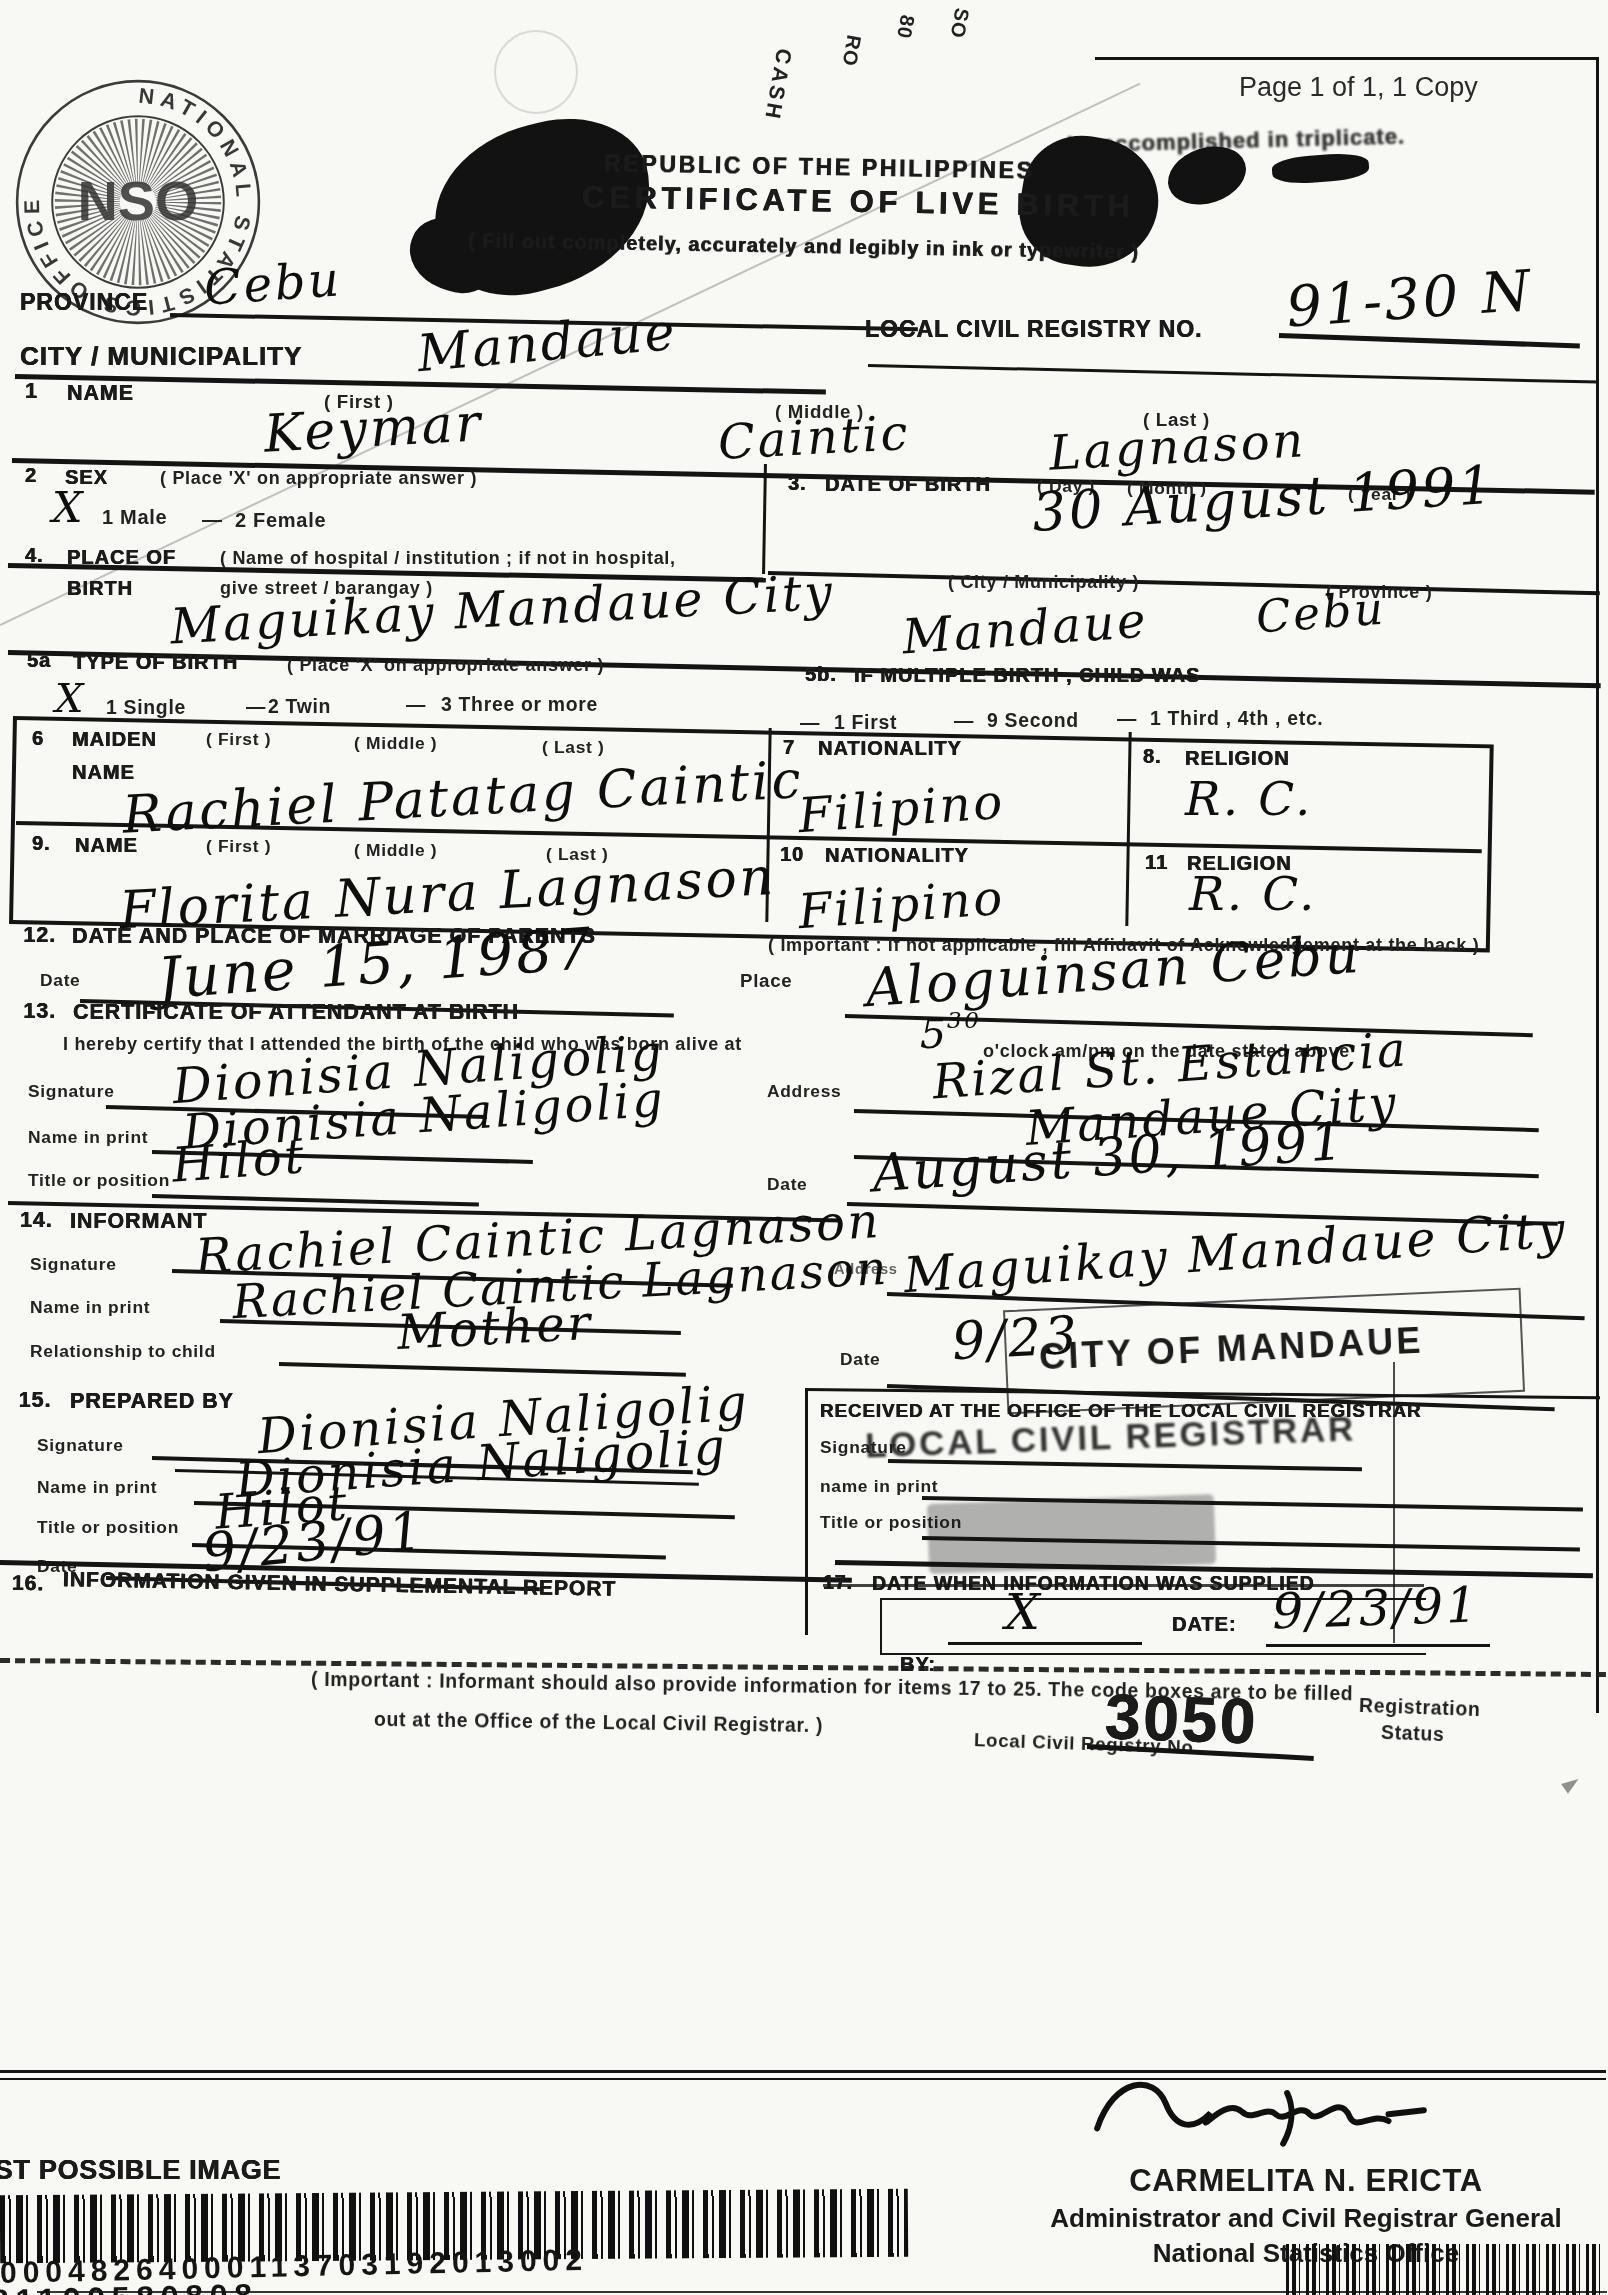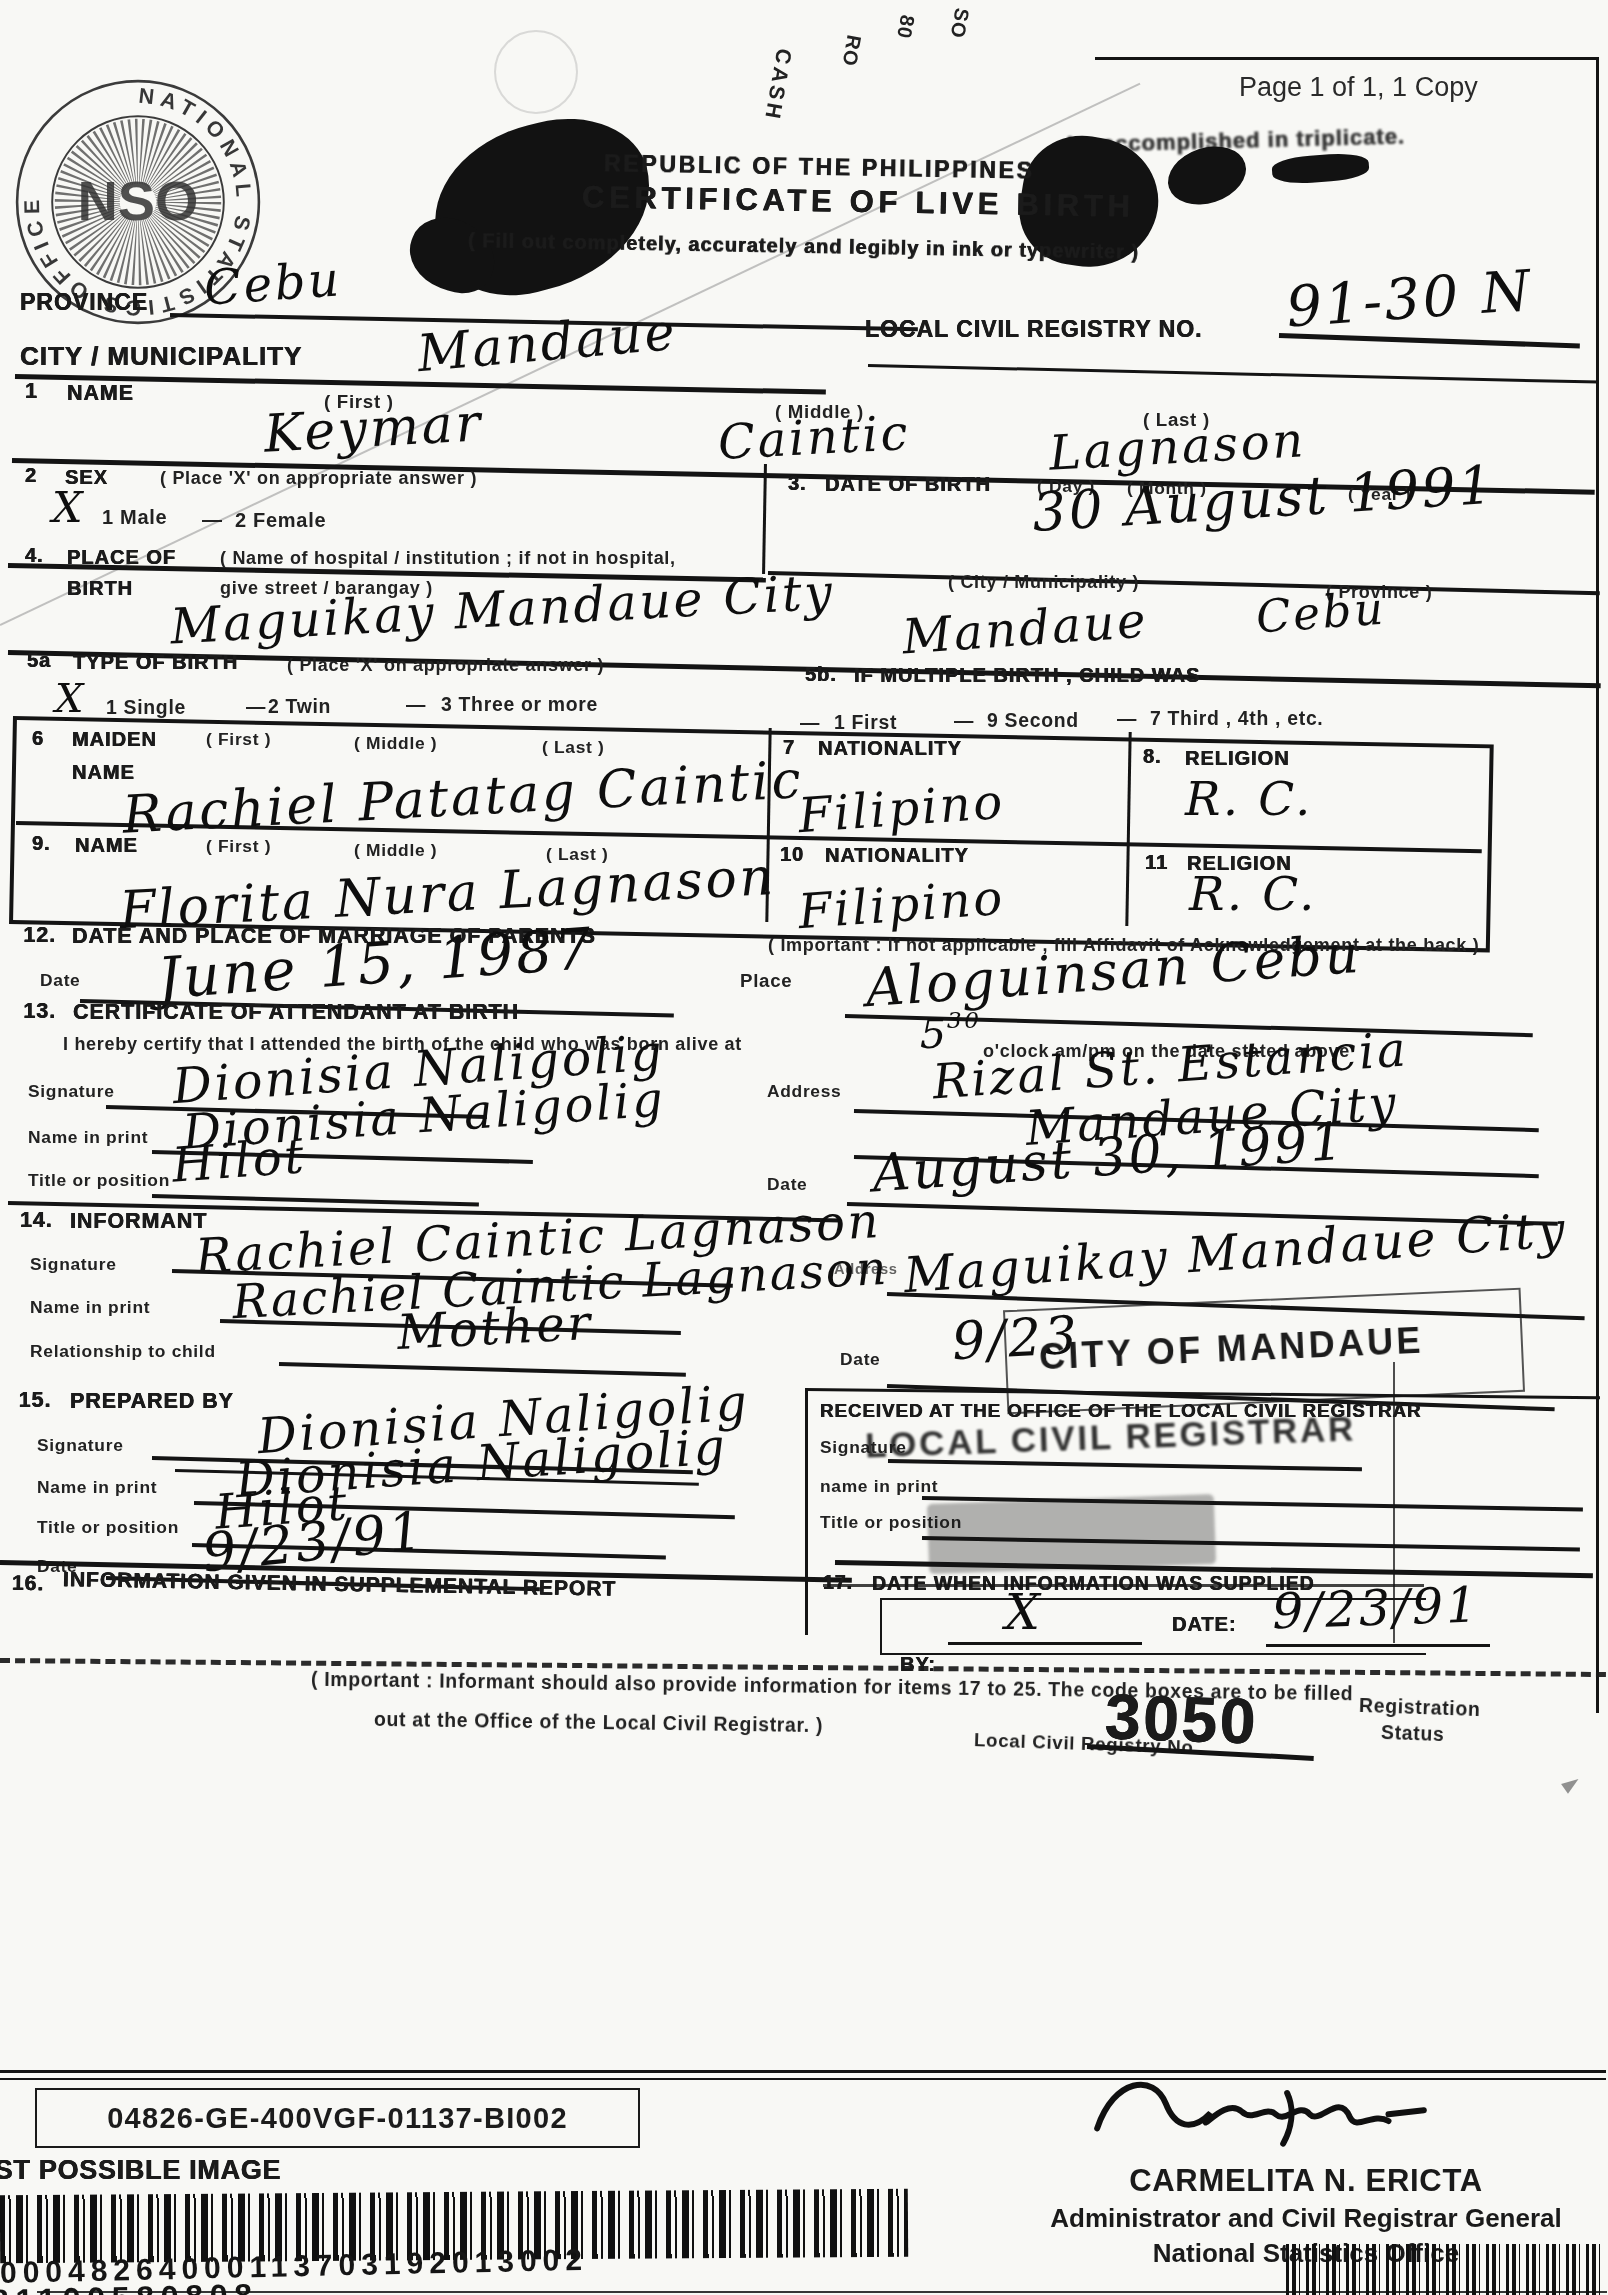--- a/index.html
+++ b/index.html
@@ -120,21 +120,21 @@
   <div class="abs sub" style="left:106px;top:696px;font-size:19.4px;">1 Single</div>
   <div class="abs sub" style="left:246px;top:695px;font-size:19.4px;">—</div>
   <div class="abs sub" style="left:268px;top:695px;font-size:19.4px;">2 Twin</div>
   <div class="abs sub" style="left:406px;top:693px;font-size:19.4px;">—</div>
   <div class="abs sub" style="left:441px;top:693px;font-size:19.4px;">3 Three or more</div>
   <div class="abs sub" style="left:800px;top:711px;font-size:19.4px;">—</div>
   <div class="abs sub" style="left:834px;top:711px;font-size:19.4px;">1 First</div>
   <div class="abs sub" style="left:954px;top:709px;font-size:19.4px;">—</div>
   <div class="abs sub" style="left:987px;top:709px;font-size:19.4px;">9 Second</div>
   <div class="abs sub" style="left:1117px;top:707px;font-size:19.4px;">—</div>
-  <div class="abs sub" style="left:1150px;top:707px;font-size:19.4px;">7 Third , 4th , etc.</div>
+  <div class="abs sub" style="left:1150px;top:707px;font-size:19.4px;">1 Third , 4th , etc.</div>
 
   <div class="abs" style="left:13.4px;top:716px;width:1473px;height:200px;border:4px solid #141414;transform:rotate(1.1deg);transform-origin:left top;"></div>
   <div class="vrule" style="left:767px;top:728px;width:2.7px;height:194px;transform:rotate(1deg);"></div>
   <div class="vrule" style="left:1127px;top:732px;width:2.7px;height:194px;transform:rotate(1deg);"></div>
   <div class="rule" style="left:16px;top:821px;width:1466px;height:4px;transform:rotate(1.1deg);transform-origin:left center;"></div>
 
   <div class="abs lbl" style="left:32px;top:727px;font-size:20px;">6</div>
   <div class="abs lbl" style="left:72px;top:728px;font-size:20px;">MAIDEN</div>
   <div class="abs lbl" style="left:72px;top:761px;font-size:20px;">NAME</div>
   <div class="abs sub" style="left:206px;top:729px;font-size:17.4px;">( First )</div>
@@ -268,23 +268,20 @@
   <div class="abs sub blur1" style="left:974px;top:1733px;font-size:18.7px;transform:rotate(2deg);">Local Civil Registry No.</div>
   <div class="abs lbl" style="left:1105px;top:1682px;font-size:64px;letter-spacing:2.7px;transform:rotate(2deg);">3050</div>
   <div class="rule" style="left:1087px;top:1744px;width:227px;height:4.7px;transform:rotate(3deg);transform-origin:left center;"></div>
   <div class="abs sub blur1" style="left:1359px;top:1696px;font-size:19.4px;transform:rotate(2deg);">Registration</div>
   <div class="abs sub blur1" style="left:1381px;top:1722px;font-size:19.4px;transform:rotate(2deg);">Status</div>
 
   <div class="abs" style="left:1563px;top:1778px;width:0;height:0;border-left:17.4px solid #777;border-top:6.7px solid rgba(0,0,0,0);border-bottom:6.7px solid rgba(0,0,0,0);transform:rotate(-35deg);opacity:.8;"></div>
 
   <div class="rule" style="left:0;top:2070px;width:1606px;height:2.7px;"></div>
   <div class="rule" style="left:0;top:2078px;width:1606px;height:2px;"></div>
-  <div class="abs" style="left:35px;top:2088px;width:601px;height:56px;border:2.7px solid #1a1a1a;display:flex;align-items:center;justify-content:center;">
-    <span style="font-size:29px;font-weight:bold;letter-spacing:1.3px;color:#1c1c1c;">04826-GE-400VGF-01137-BI002</span>
-  </div>
   <div class="abs lbl" style="left:-5.3px;top:2155px;font-size:27px;letter-spacing:0.7px;">ST POSSIBLE IMAGE</div>
   <div class="abs bc-big" style="left:0;top:2192px;width:908px;height:68px;transform:rotate(-.4deg);"></div>
   <div class="abs" style="left:0;top:2256px;font-size:30px;font-weight:bold;letter-spacing:6px;transform:rotate(-1.3deg);transform-origin:left center;color:#151515;">00048264000113703192013002</div>
   <div class="abs" style="left:-9.4px;top:2283px;font-size:32px;font-weight:bold;letter-spacing:6.7px;transform:rotate(-1.3deg);transform-origin:left center;color:#151515;">81100580808</div>
   <div class="rule" style="left:37px;top:2291px;width:1570px;height:2px;opacity:.85;"></div>
 
 
   <svg class="abs" viewBox="0 0 520 150" style="left:1087px;top:2065px;width:347px;height:100px;">
     <path d="M15,95 C40,20 100,12 118,58 C132,94 158,100 185,72 C160,115 205,45 232,70 C248,86 268,60 283,74 C298,88 318,55 334,74 C349,90 378,40 394,78 C404,100 428,70 452,84 M300,42 C312,68 306,96 294,118 M452,74 L505,68" fill="none" stroke="#101010" stroke-width="9" stroke-linecap="round"></path>
   </svg>

